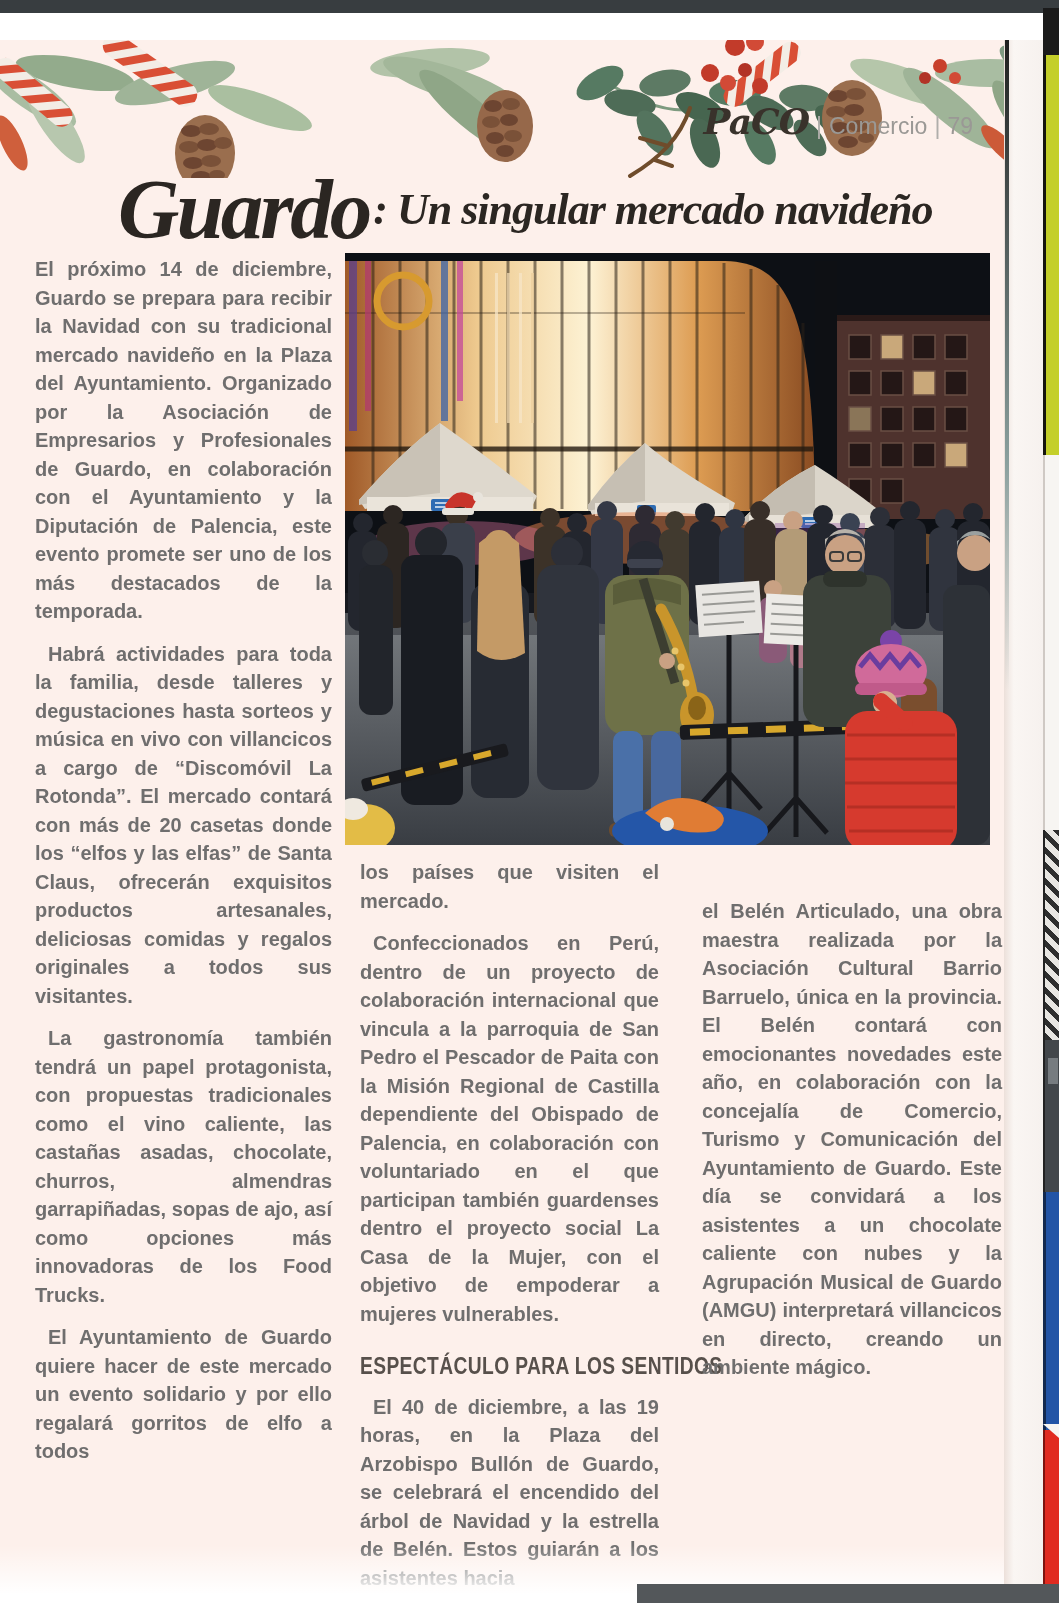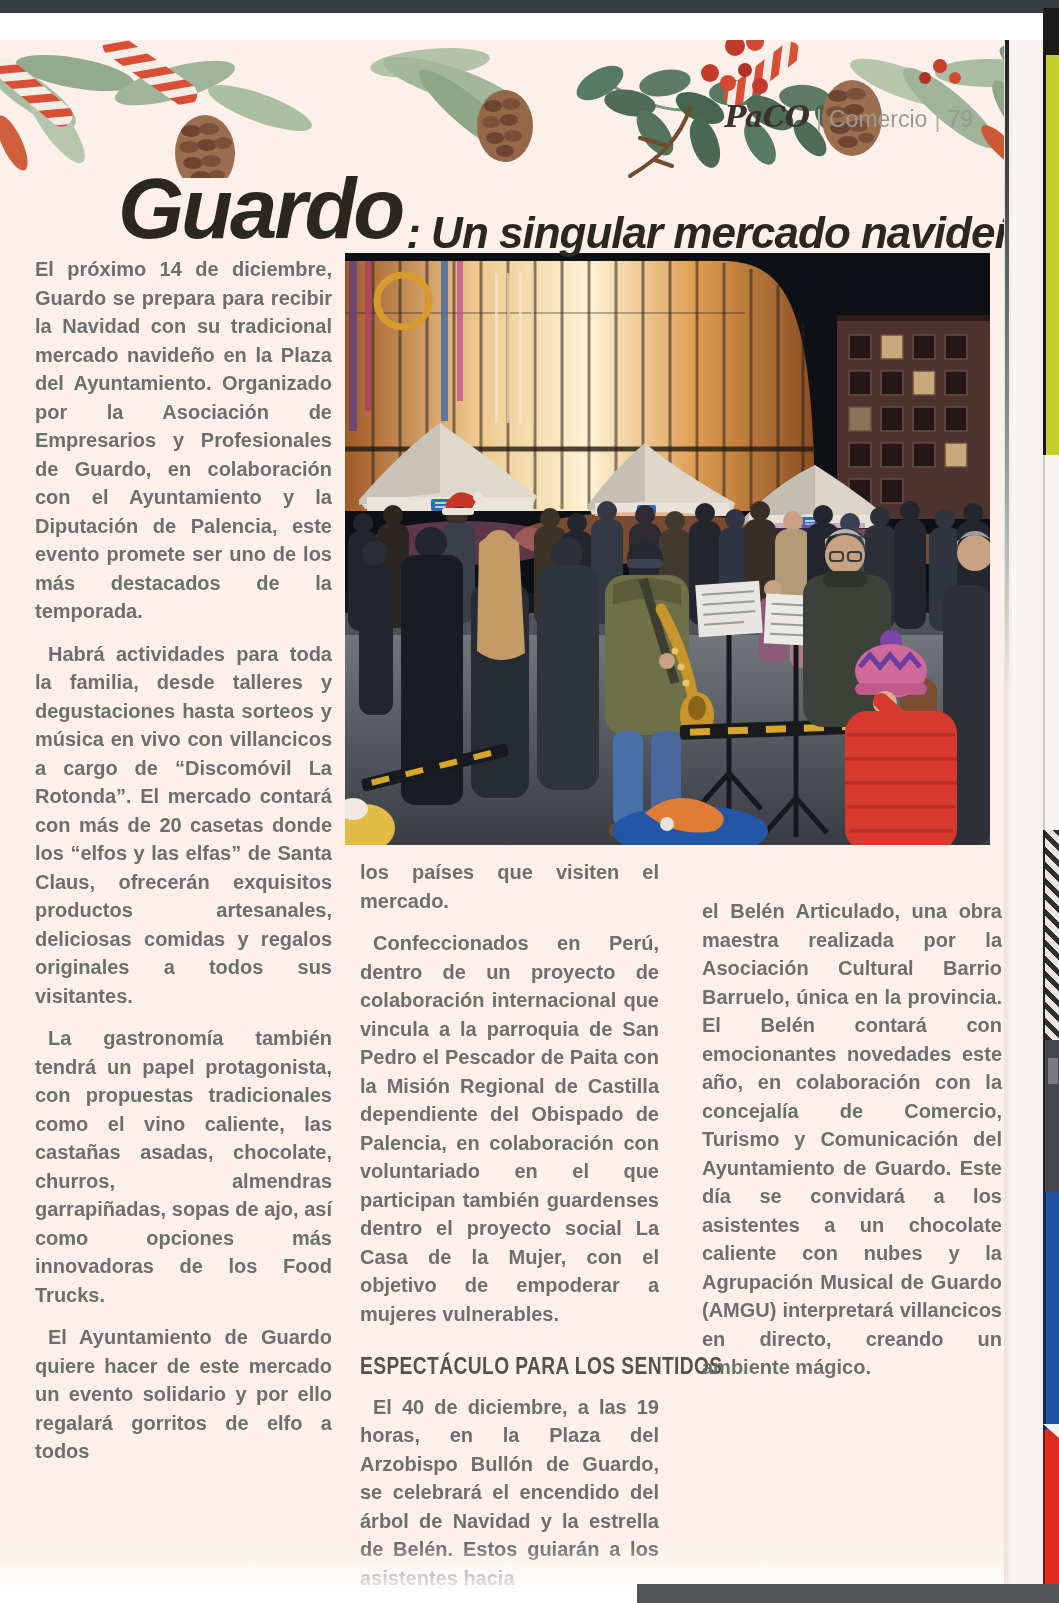--- a/index.html
+++ b/index.html
@@ -10,25 +10,25 @@
   .white-strip{position:absolute;left:0;top:13px;width:1059px;height:27px;background:#ffffff;z-index:5;}
   .bottom-fade{position:absolute;left:0;top:1545px;width:1004px;height:58px;
                background:linear-gradient(to bottom,rgba(255,255,255,0),#ffffff 85%);z-index:4;}
   .bottom-bar{position:absolute;left:637px;top:1584px;width:422px;height:19px;background:#53575a;z-index:8;}
   
   .garland{position:absolute;left:0;top:38px;width:1045px;height:140px;z-index:1;}
   
   .masthead{position:absolute;top:100px;right:86px;z-index:3;display:flex;align-items:baseline;gap:7px;
             color:#9a9895;font-size:23px;font-weight:300;}
   .brand-script{font-family:"DejaVu Serif",serif;font-style:italic;font-weight:bold;
-                font-size:29px;color:#39322b;letter-spacing:-1px;}
+                font-size:36px;color:#39322b;letter-spacing:-1px;}
   .brand-sep{color:#b0aeab;font-weight:300;}
   
-  .title{position:absolute;left:118px;top:160px;width:860px;z-index:3;display:flex;align-items:flex-end;
-         font-family:Liberation Sans, sans-serif;font-style:italic;font-weight:bold;color:#2b2622;white-space:nowrap;}
+  .title{position:absolute;left:118px;top:160px;width:860px;z-index:3;display:flex;align-items:center;
+         font-family:Liberation Serif, serif;font-style:italic;font-weight:bold;color:#2b2622;white-space:nowrap;}
   .t-main{font-size:85px;letter-spacing:-3px;}
   .t-rest{font-size:44px;letter-spacing:-1px;margin-left:4px;}
   
   .col{position:absolute;text-align:justify;color:#6f6e6e;font-size:20px;line-height:28.5px;z-index:2;}
   .col p{margin:0 0 14px;text-indent:13px;font-weight:bold;}
   .col p.cont{text-indent:0;}
   .col-1{left:35px;top:255px;width:297px;}
   .col-2{left:360px;top:858px;width:299px;}
   .col-3{left:686px;top:897px;width:300px;margin-left:16px;}
   .subheading{display:inline-block;margin:10px 0 12px;transform:scaleX(0.8);transform-origin:left;

